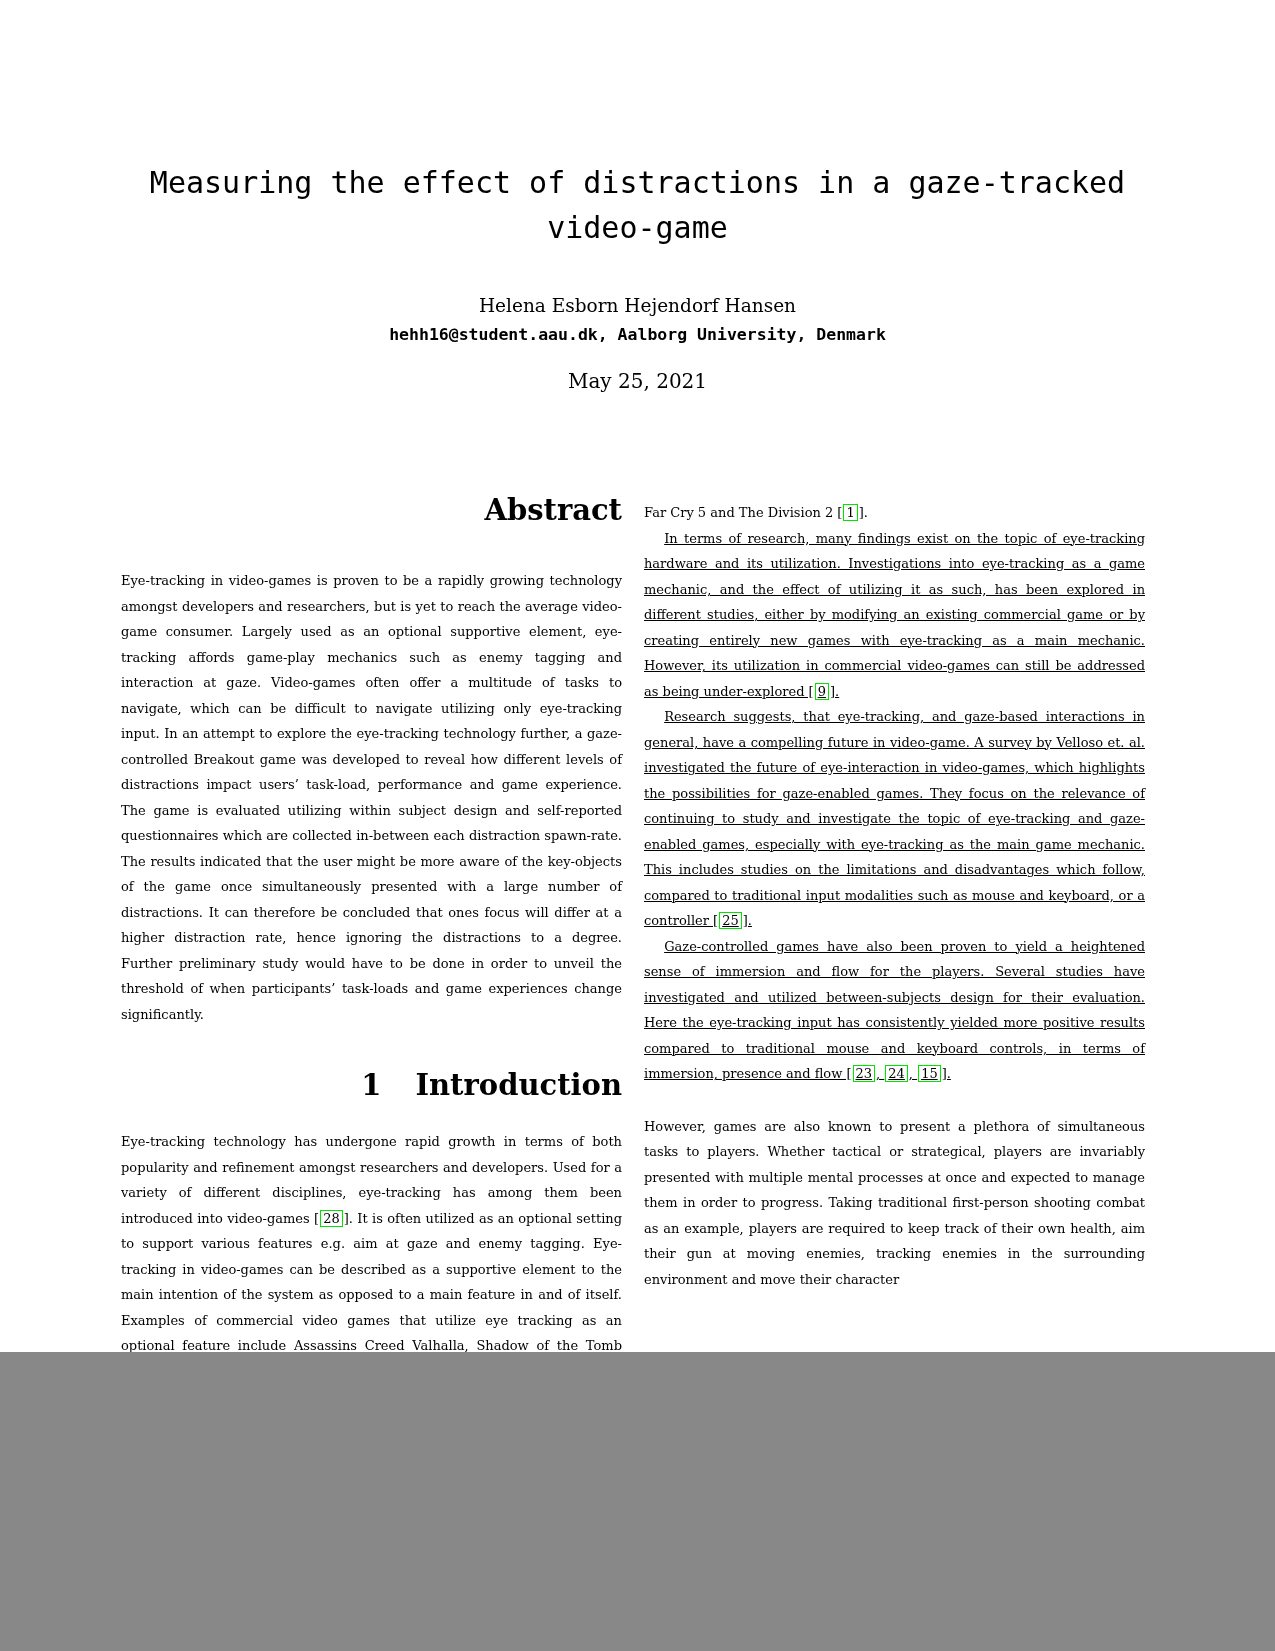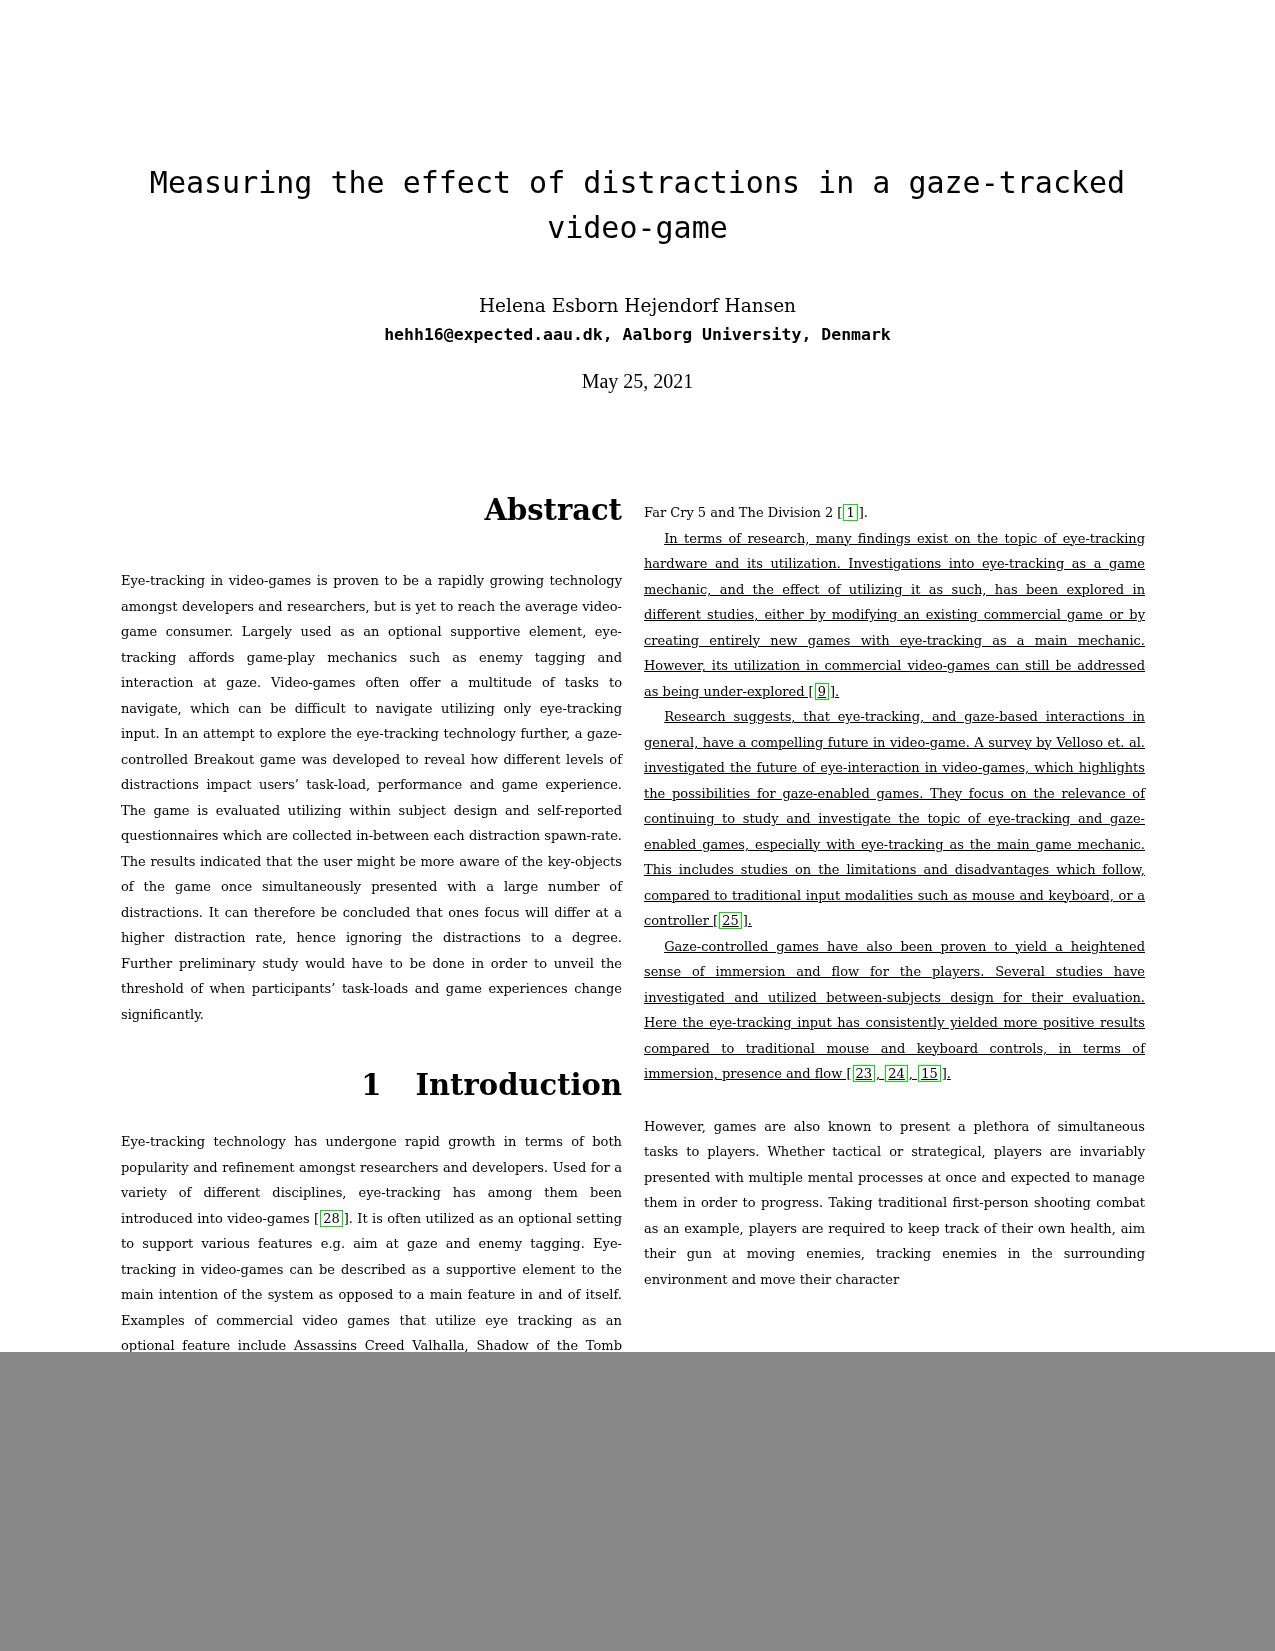--- a/index.html
+++ b/index.html
@@ -19,21 +19,21 @@
     margin:0 auto; width:1020px; letter-spacing:0;
   }
   .author { margin-top:24px; }
   .author:first-of-type { margin-top:44px; }
   .author-name { font-size:18.5px; line-height:24px; }
   .author-affil {
     margin-top:6px;
     font-family:"DejaVu Sans Mono","Liberation Mono",monospace;
     font-weight:bold; font-size:16.5px; line-height:21px;
   }
-  .paper-date { margin-top:18px; font-size:20px; line-height:24px;font-family:Liberation Serif, serif; }
+  .paper-date { margin-top:18px; font-size:20px; line-height:24px; }
   
   .col { position:absolute; top:492px; width:501px; }
   .col-left  { left:121px; }
   .col-right { left:644px; padding-top:8px; }
   .col p {
     margin:0; font-size:13px; line-height:25.5px;
     text-align:justify; hyphens:auto; -webkit-hyphens:auto;
   }
   .col p.indent { text-indent:1.55em;text-decoration:underline; }
   .col p.gap { margin-top:27px; }
@@ -55,21 +55,21 @@
 </head>
 <body>
 
 <div class="page">
 
   <header class="titleblock">
     <h1 class="paper-title">Measuring the effect of distractions in a gaze-tracked video-game</h1>
 
     <div class="author">
       <div class="author-name">Helena Esborn Hejendorf Hansen</div>
-      <div class="author-affil">hehh16@expected.aau.dk, Aalborg University, Denmark</div>
+      <div class="author-affil">hehh16@student.aau.dk, Aalborg University, Denmark</div>
     </div>
 
     <div class="author">
     </div>
 
     <div class="paper-date">May 25, 2021</div>
   </header>
 
   <section class="col col-left">
     <h2 class="abstract-heading">Abstract</h2>

